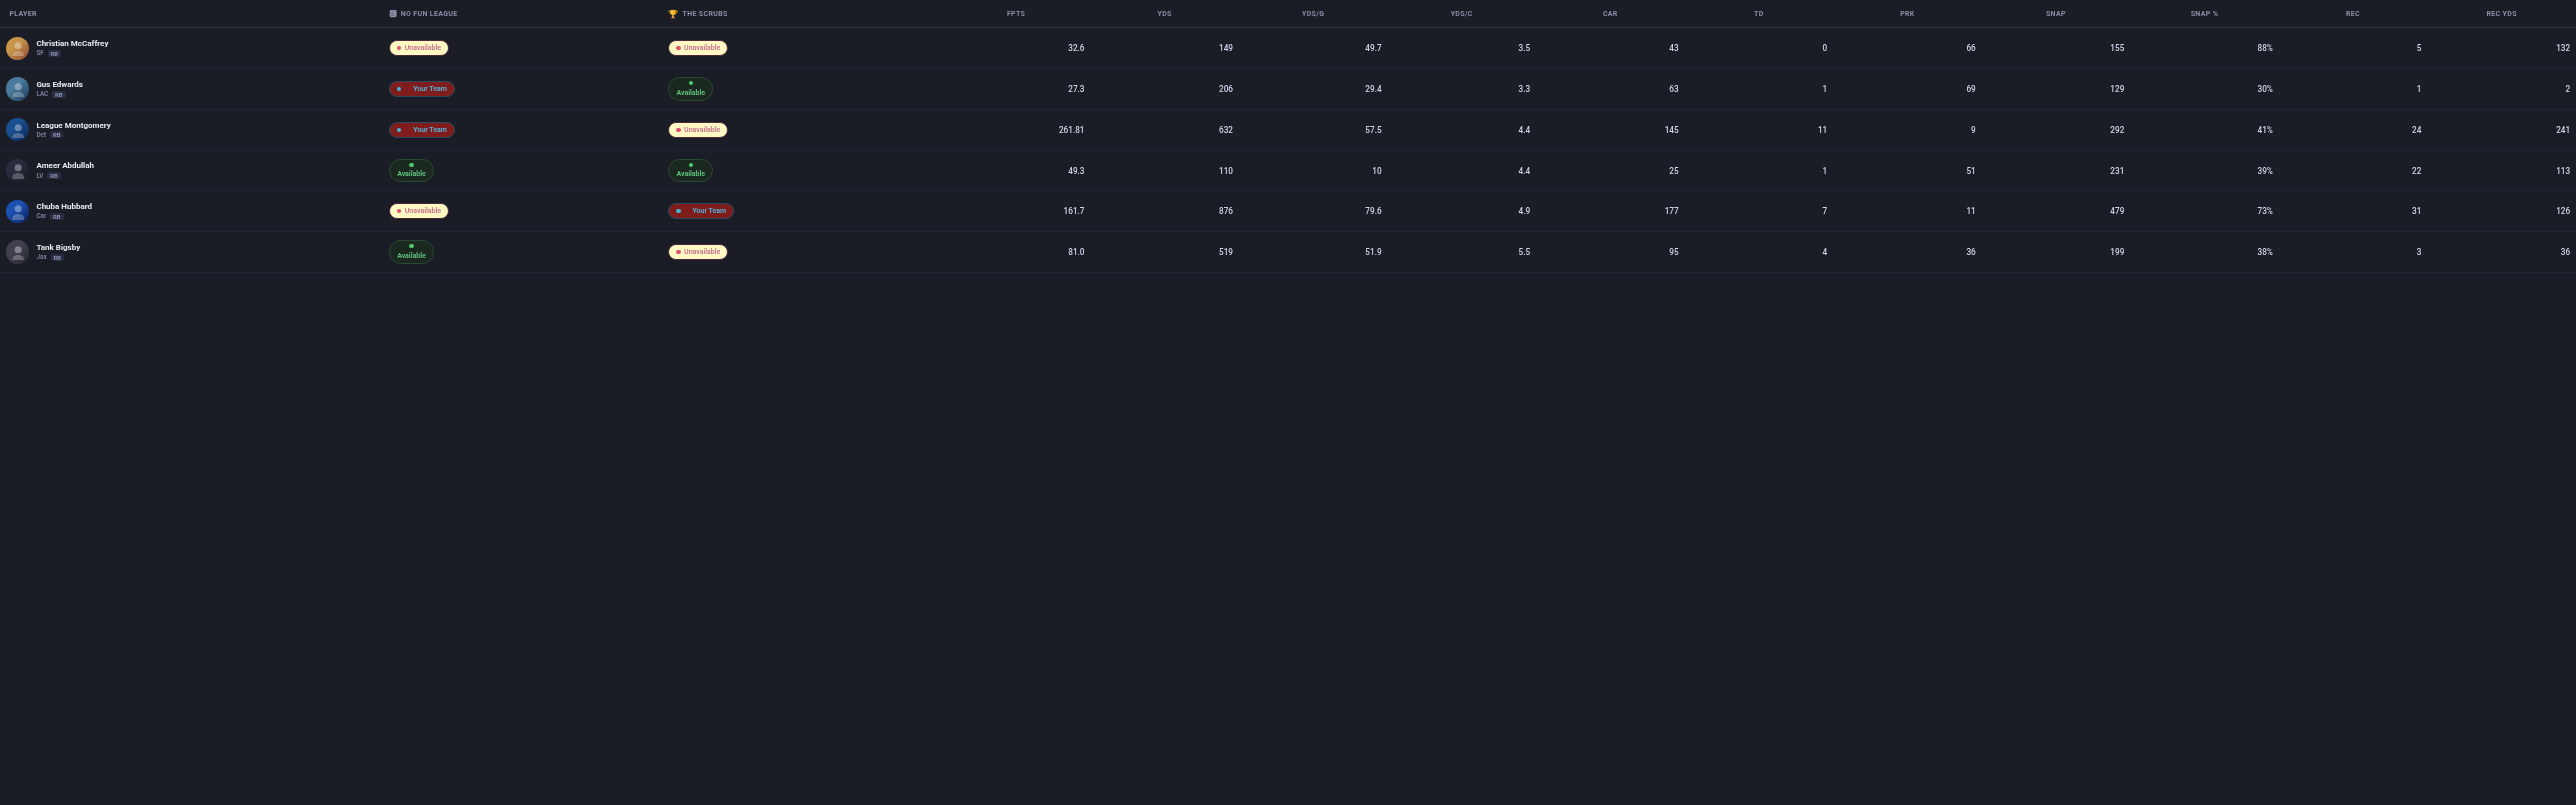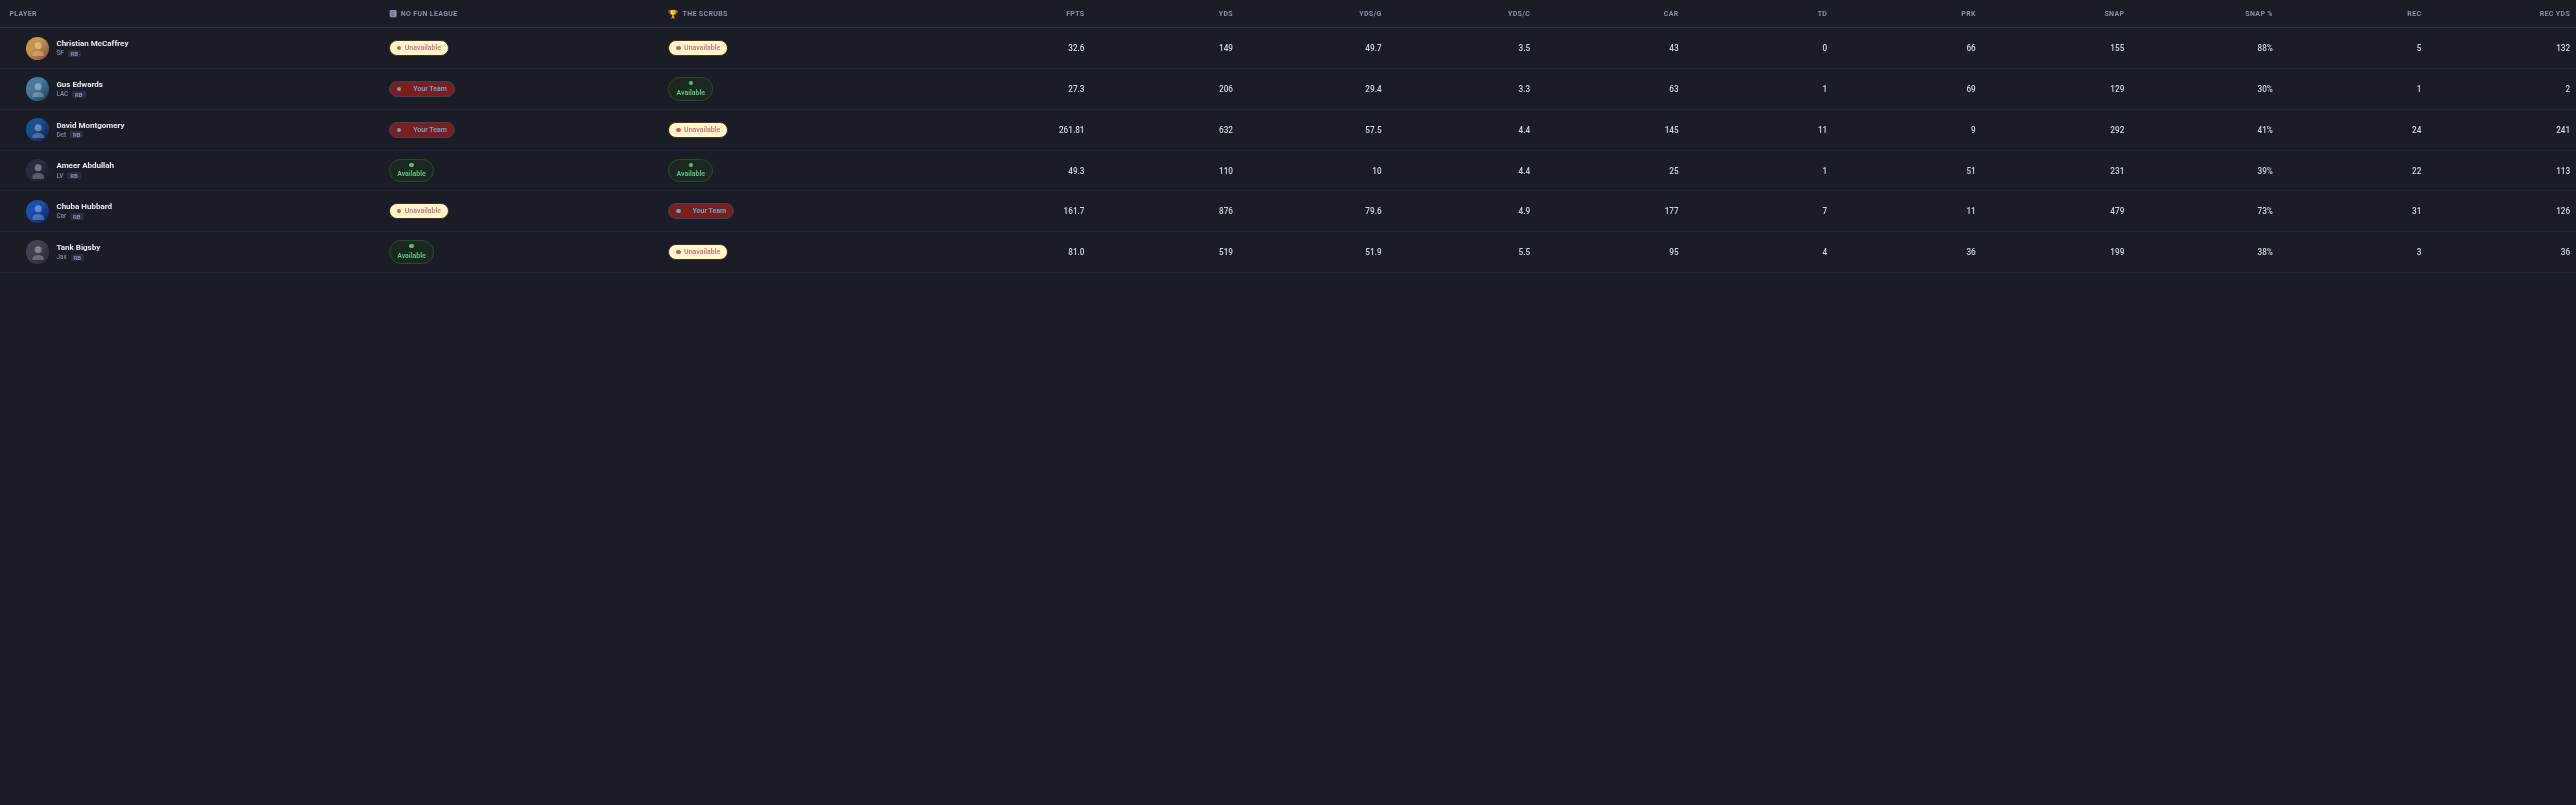--- a/index.html
+++ b/index.html
@@ -50,34 +50,34 @@
     thead th.col-league1 {
       width: 94px;
     }
 
     thead th.col-league2 {
       width: 94px;
     }
 
     thead th.col-num {
       width: 50px;
-      text-align: right;
+      text-align: center;
     }
 
     tbody tr {
       border-bottom: 0.6px solid #22253a;
     }
 
     tbody td {
       padding: 8.2px 5.9px;
       vertical-align: middle;
     }
 
     tbody td.col-player {
-      padding-left: 26px;
+      padding-left: 6px;
     }
 
     tbody td.col-num {
       text-align: right;
       color: #d0d4e8;
       font-weight: 500;
     }
 
     .player-cell {
       display: flex;
@@ -330,21 +330,21 @@
         <tr>
           <td class="col-player">
     <div class="player-cell">
       <div class="player-avatar" style="background: linear-gradient(135deg, #1a5090 40%, #0a2050 100%)">
         <svg width="16.4" height="16.4" viewBox="0 0 28 28">
           <circle cx="14" cy="10" r="6" fill="rgba(255,255,255,0.35)"></circle>
           <ellipse cx="14" cy="26" rx="10" ry="7" fill="rgba(255,255,255,0.25)"></ellipse>
         </svg>
       </div>
       <div class="player-info">
-        <span class="player-name">David Montgomery</span>
+        <span class="player-name">League Montgomery</span>
         <div class="player-meta">
           <span class="team">Det</span>
           <span class="pos">RB</span>
         </div>
       </div>
     </div>
   </td>
           <td>
     <span class="badge badge-yourteam">
       <span class="badge-dot dot-teal"></span>

